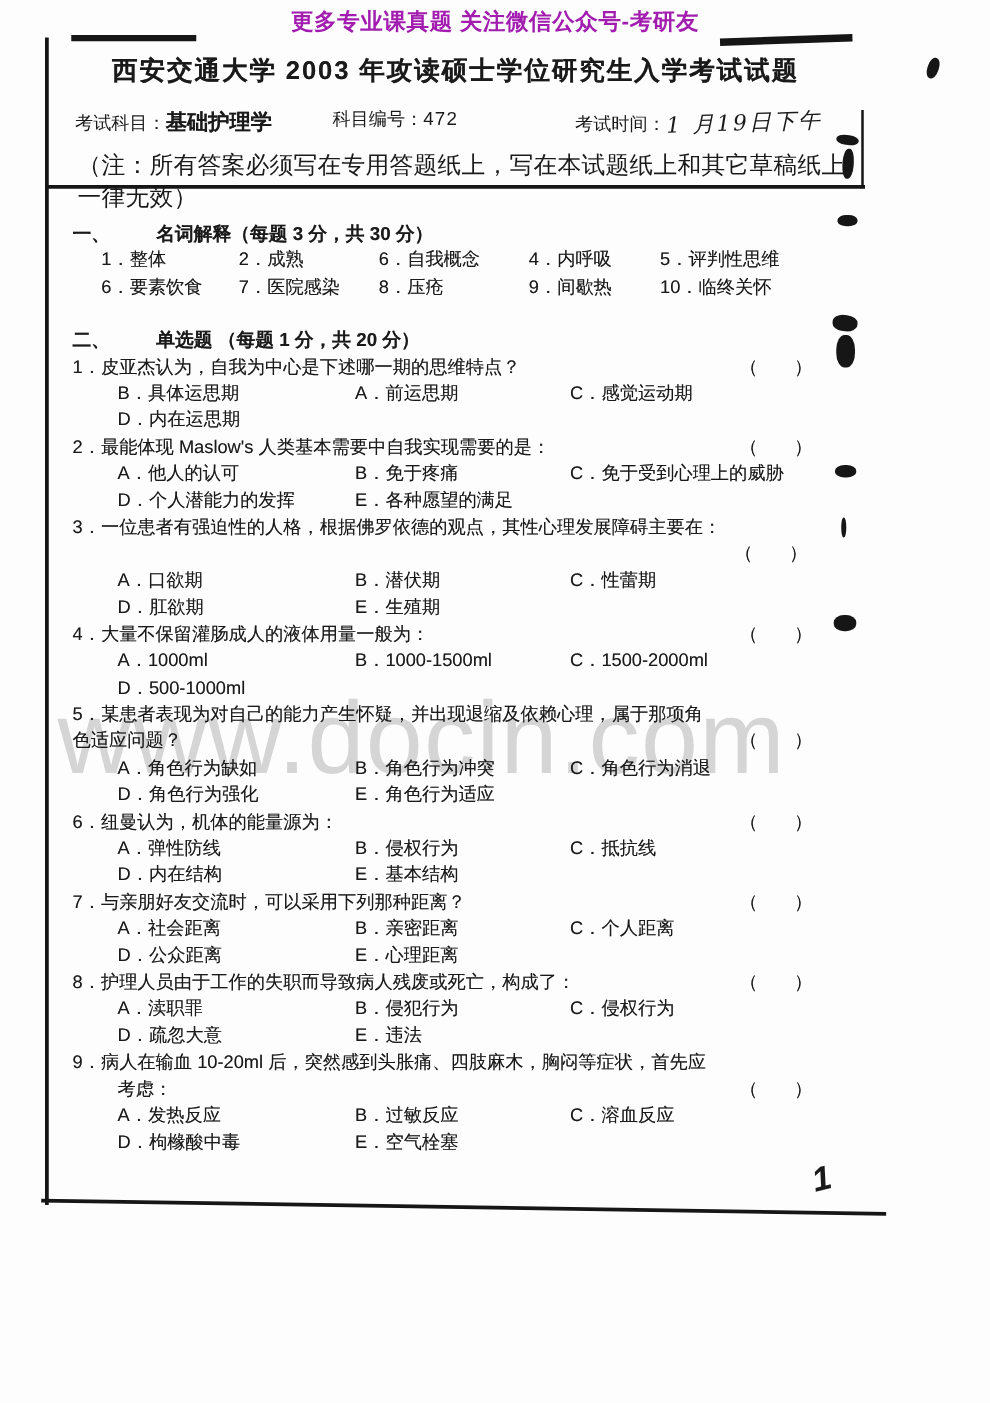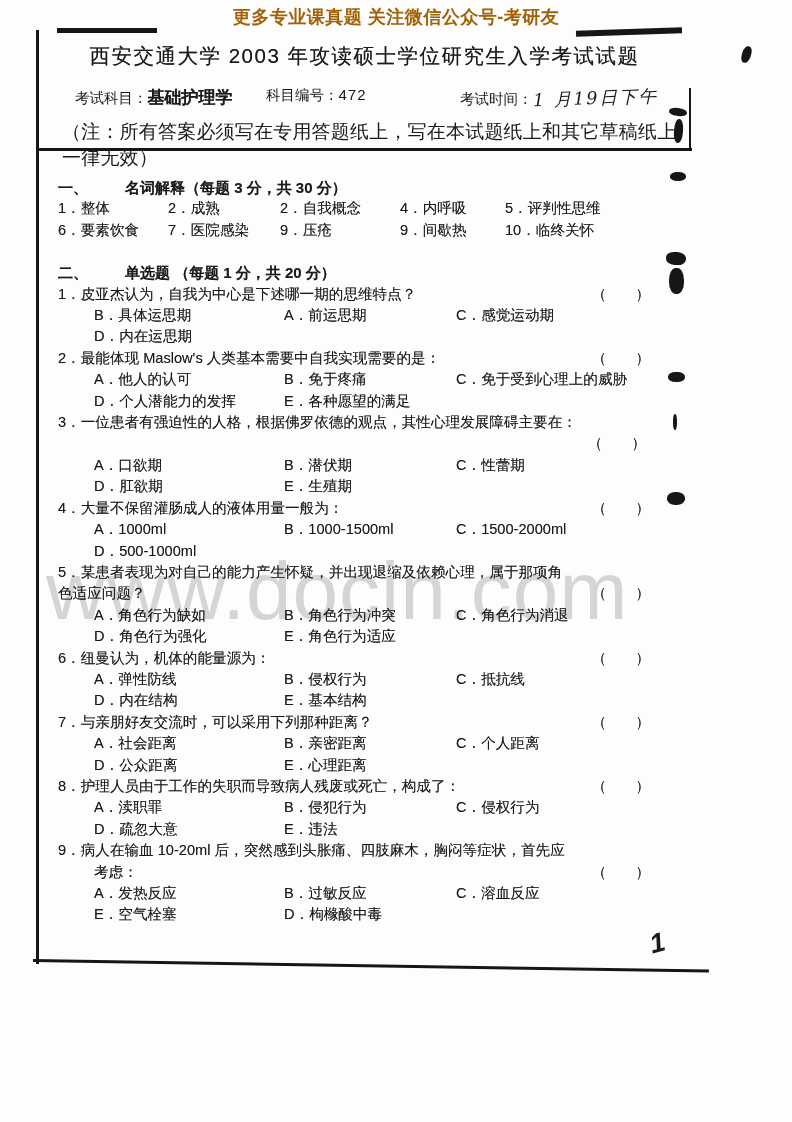--- a/index.html
+++ b/index.html
@@ -20,44 +20,44 @@
   .blob3{left:670px;top:172px;width:16px;height:9px;}
   .blob4{left:666px;top:252px;width:20px;height:13px;transform:rotate(5deg);}
   .blob5{left:669px;top:268px;width:15px;height:26px;}
   .blob6{left:668px;top:372px;width:17px;height:10px;}
   .blob7{left:673px;top:414px;width:4px;height:16px;}
   .blob8{left:667px;top:492px;width:18px;height:13px;}
   .blob9{left:742px;top:46px;width:9px;height:17px;transform:rotate(18deg);}
 
   
   .banner{position:absolute;top:5px;left:0;width:100%;text-align:center;z-index:2;
-          color:#a16207;font-weight:bold;font-size:18px;letter-spacing:.5px;}
+          color:#a21caf;font-weight:bold;font-size:18px;letter-spacing:.5px;}
   .title{position:absolute;top:42px;left:37px;width:655px;text-align:center;z-index:2;
-         font-size:20.5px;font-weight:normal;letter-spacing:1.5px;
+         font-size:20.5px;font-weight:bold;letter-spacing:1.5px;
          text-shadow:0 0 .5px rgba(0,0,0,.6);}
   .fields{position:absolute;top:86px;left:58px;width:640px;height:26px;font-size:14.5px;z-index:2;}
   .f{position:absolute;top:0;white-space:nowrap;}
-  .f1{left:17px;}.f2{left:208px;text-align:center;}.f3{left:402px;}
+  .f1{left:2px;}.f2{left:208px;text-align:center;}.f3{left:402px;}
   .subj{font-weight:bold;font-size:17px;text-shadow:0 0 .5px rgba(0,0,0,.6);}
   .code{font-size:15px;letter-spacing:1px;}
   .hand{display:inline-block;font-style:italic;font-size:17.5px;letter-spacing:2px;
         transform:rotate(-2deg);font-family:"DejaVu Serif",serif;}
   .note{position:absolute;top:119px;left:62px;width:632px;font-size:19px;letter-spacing:.2px;z-index:2;}
 
   
   .watermark{position:absolute;top:550px;left:46px;z-index:1;font-size:82px;line-height:1;
              color:#b9b9b9;opacity:.58;letter-spacing:1px;font-family:Liberation Sans, sans-serif;}
 
   
   .content{position:absolute;top:177px;left:58px;width:648px;z-index:2;
            font-size:14.6px;line-height:21.4px;text-shadow:0 0 .4px rgba(0,0,0,.45);}
   .sec-head{display:flex;font-weight:bold;font-size:15px;}
   .sec-num{width:67px;}
   .sec2{margin-top:21px;}
-  .terms{display:grid;grid-template-columns:110px 112px 120px 105px auto;}
+  .terms{display:grid;grid-template-columns:110px 112px 120px 105px auto;margin-left:23px;}
   .q-top{display:flex;}
   .stem{white-space:pre-wrap;}
   .bk{margin-left:auto;margin-right:56px;white-space:nowrap;}
   .bkline{text-align:right;padding-right:60px;}
   .opts{display:grid;grid-template-columns:190px 172px 1fr;padding-left:36px;}
   .ind{padding-left:36px;}
 
   .pagenum{position:absolute;left:650px;top:928px;z-index:2;font-size:27px;font-weight:bold;
            font-style:italic;transform:rotate(-14deg);}
 </style>
@@ -103,28 +103,28 @@
 
   <div class="content">
 
     <div class="sec-head">
       <span class="sec-num">一、</span>
       <span>名词解释（每题 3 分，共 30 分）</span>
     </div>
     <div class="terms">
       <span>1．整体</span>
       <span>2．成熟</span>
-      <span>2．自我概念</span>
+      <span>6．自我概念</span>
       <span>4．内呼吸</span>
       <span>5．评判性思维</span>
     </div>
     <div class="terms">
       <span>6．要素饮食</span>
       <span>7．医院感染</span>
-      <span>9．压疮</span>
+      <span>8．压疮</span>
       <span>9．间歇热</span>
       <span>10．临终关怀</span>
     </div>
 
     <div class="sec-head sec2">
       <span class="sec-num">二、</span>
       <span>单选题 （每题 1 分，共 20 分）</span>
     </div>
 
     <div class="question">
@@ -247,22 +247,22 @@
         <span class="stem">9．病人在输血 10-20ml 后，突然感到头胀痛、四肢麻木，胸闷等症状，首先应</span>
       </div>
       <div class="q-top">
         <span class="stem ind">考虑：</span>
         <span class="bk">（　　）</span>
       </div>
       <div class="opts">
         <span>A．发热反应</span>
         <span>B．过敏反应</span>
         <span>C．溶血反应</span>
+        <span>D．枸橼酸中毒</span>
         <span>E．空气栓塞</span>
-        <span>D．枸橼酸中毒</span>
       </div>
     </div>
 
   </div>
 
   <div class="pagenum">1</div>
 
 </div>
 
 </body></html>

